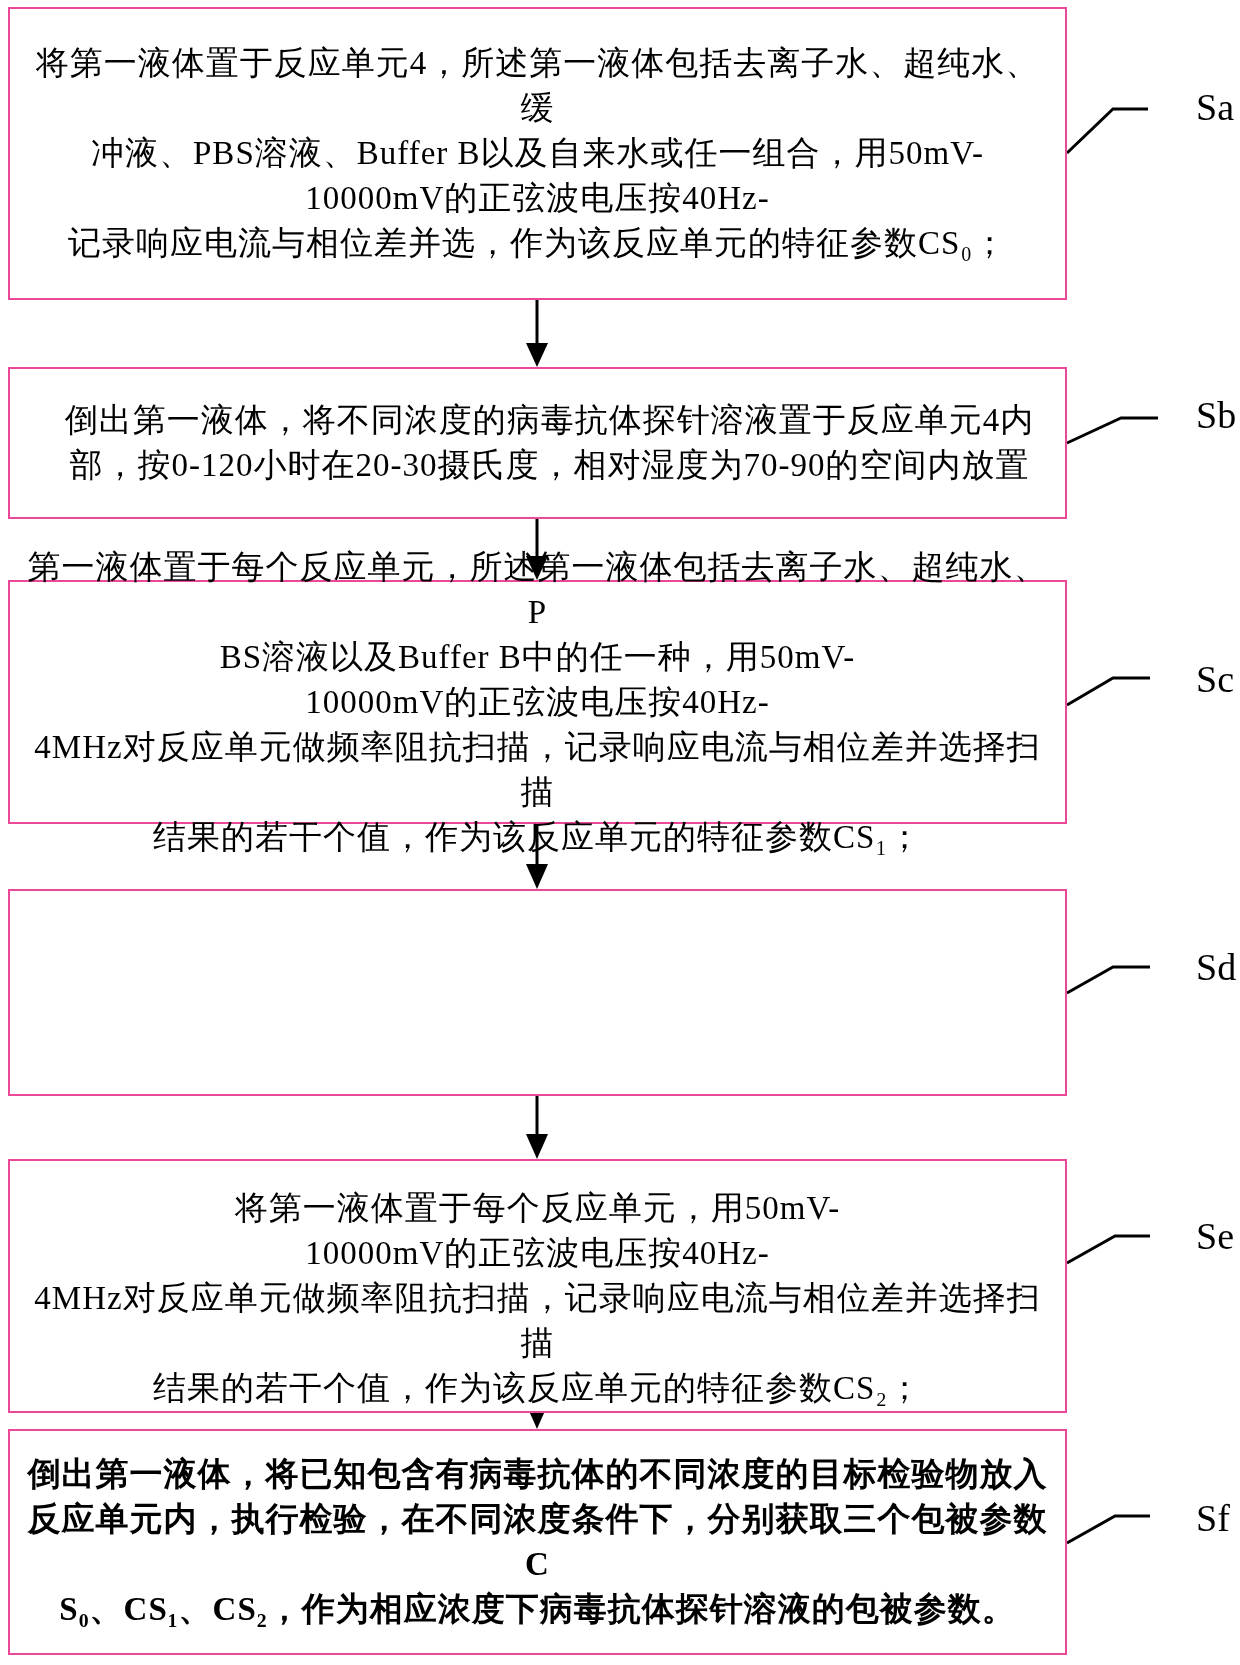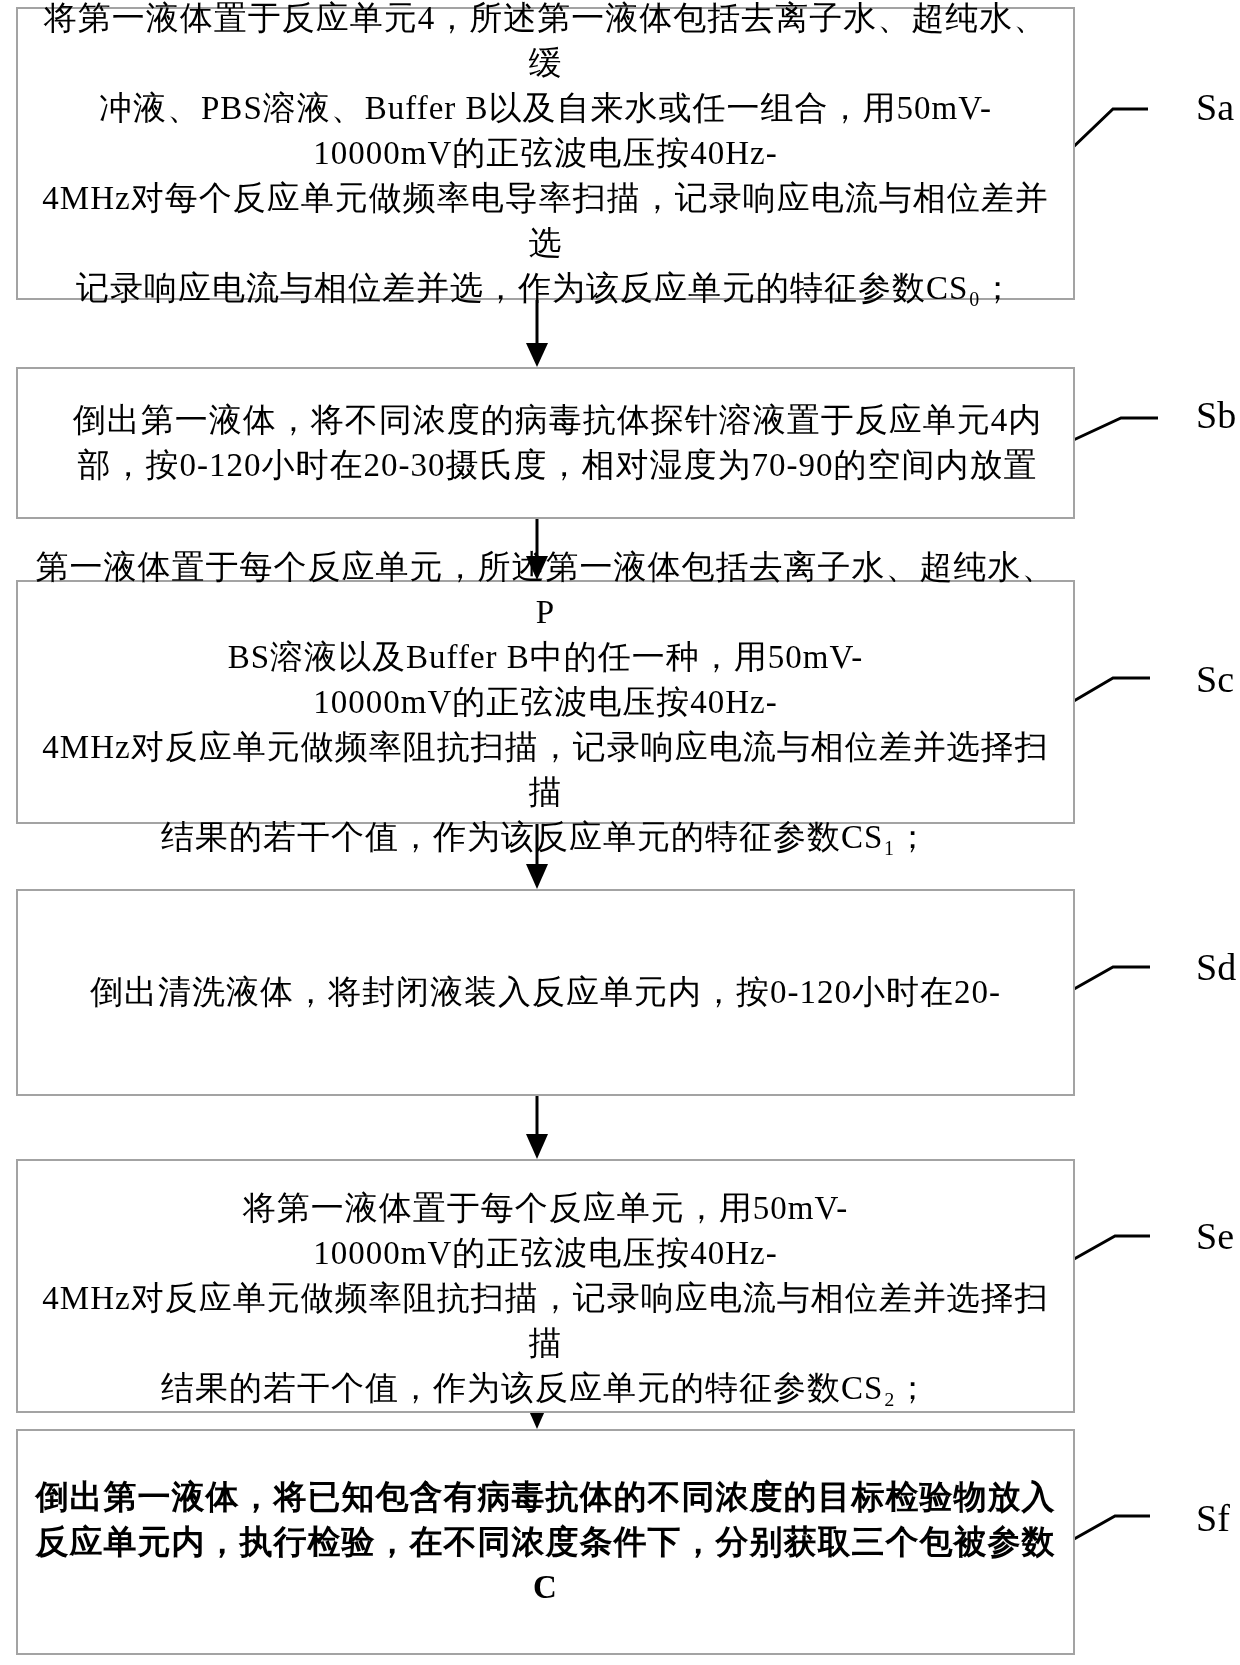--- a/index.html
+++ b/index.html
@@ -22,31 +22,30 @@
     top: 0;
     width: 1240px;
     height: 1665px;
     pointer-events: none;
   }
   .step-box {
     position: absolute;
     left: 8px;
     width: 1059px;
     box-sizing: border-box;
-    border: 2px solid #a3a3a3;
+    border: 2px solid #ec4899;
     background: #ffffff;
     display: flex;
     flex-direction: column;
     justify-content: center;
     text-align: center;
     font-size: 33px;
     line-height: 45px;
     padding: 0 12px;
     letter-spacing: 1px;
-    margin-left: 8px;
   }
   .box-sa { top: 7px;    height: 293px; }
   .box-sb { top: 367px;  height: 152px; padding-left: 36px; }
   .box-sc { top: 580px;  height: 244px; }
   .box-sd { top: 889px;  height: 207px; }
   .box-se { top: 1159px; height: 254px; justify-content: flex-end; }
   .box-sf { top: 1429px; height: 226px; font-weight: bold; }
   .step-label {
     position: absolute;
     left: 1196px;
@@ -94,51 +93,50 @@
     <polyline points="1067,705 1113,678 1150,678" fill="none" stroke="#000" stroke-width="3"></polyline>
     <polyline points="1067,993 1113,967 1150,967" fill="none" stroke="#000" stroke-width="3"></polyline>
     <polyline points="1067,1263 1115,1236 1150,1236" fill="none" stroke="#000" stroke-width="3"></polyline>
     <polyline points="1067,1543 1115,1516 1150,1516" fill="none" stroke="#000" stroke-width="3"></polyline>
   </svg>
 
   <div class="step-box box-sa">
     <div>将第一液体置于反应单元4，所述第一液体包括去离子水、超纯水、缓</div>
     <div>冲液、PBS溶液、Buffer B以及自来水或任一组合，用50mV-</div>
     <div>10000mV的正弦波电压按40Hz-</div>
-    <div>4MHz对每个反应单元做频率电导率扫描，记录响应电流与相位差并选</div>
     <div>记录响应电流与相位差并选，作为该反应单元的特征参数CS₀；</div>
   </div>
 
   <div class="step-box box-sb">
     <div>倒出第一液体，将不同浓度的病毒抗体探针溶液置于反应单元4内</div>
     <div>部，按0-120小时在20-30摄氏度，相对湿度为70-90的空间内放置</div>
   </div>
 
   <div class="step-box box-sc">
     <div>第一液体置于每个反应单元，所述第一液体包括去离子水、超纯水、P</div>
     <div>BS溶液以及Buffer B中的任一种，用50mV-</div>
     <div>10000mV的正弦波电压按40Hz-</div>
     <div>4MHz对反应单元做频率阻抗扫描，记录响应电流与相位差并选择扫描</div>
     <div>结果的若干个值，作为该反应单元的特征参数CS₁；</div>
   </div>
 
   <div class="step-box box-sd">
-    <div>倒出清洗液体，将封闭液装入反应单元内，按0-120小时在20-</div>
   </div>
 
   <div class="step-box box-se">
     <div>将第一液体置于每个反应单元，用50mV-</div>
     <div>10000mV的正弦波电压按40Hz-</div>
     <div>4MHz对反应单元做频率阻抗扫描，记录响应电流与相位差并选择扫描</div>
     <div>结果的若干个值，作为该反应单元的特征参数CS₂；</div>
   </div>
 
   <div class="step-box box-sf">
     <div>倒出第一液体，将已知包含有病毒抗体的不同浓度的目标检验物放入</div>
     <div>反应单元内，执行检验，在不同浓度条件下，分别获取三个包被参数C</div>
+    <div>S₀、CS₁、CS₂，作为相应浓度下病毒抗体探针溶液的包被参数。</div>
   </div>
 
   <div class="step-label label-sa">Sa</div>
   <div class="step-label label-sb">Sb</div>
   <div class="step-label label-sc">Sc</div>
   <div class="step-label label-sd">Sd</div>
   <div class="step-label label-se">Se</div>
   <div class="step-label label-sf">Sf</div>
 
 </div>

